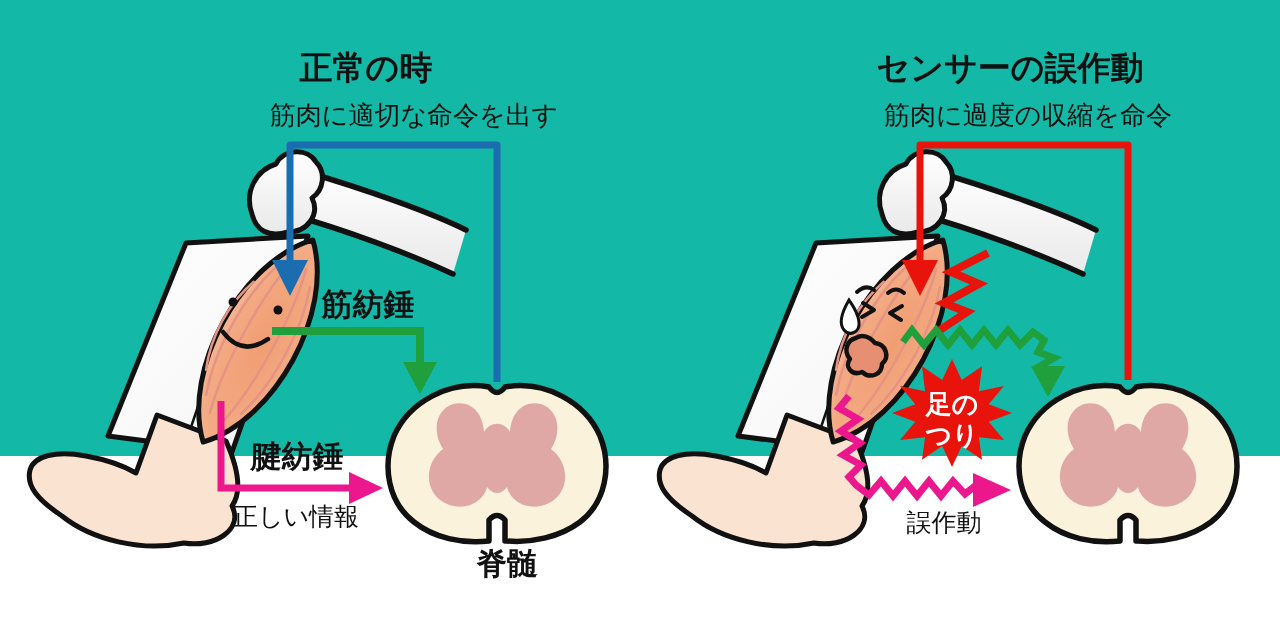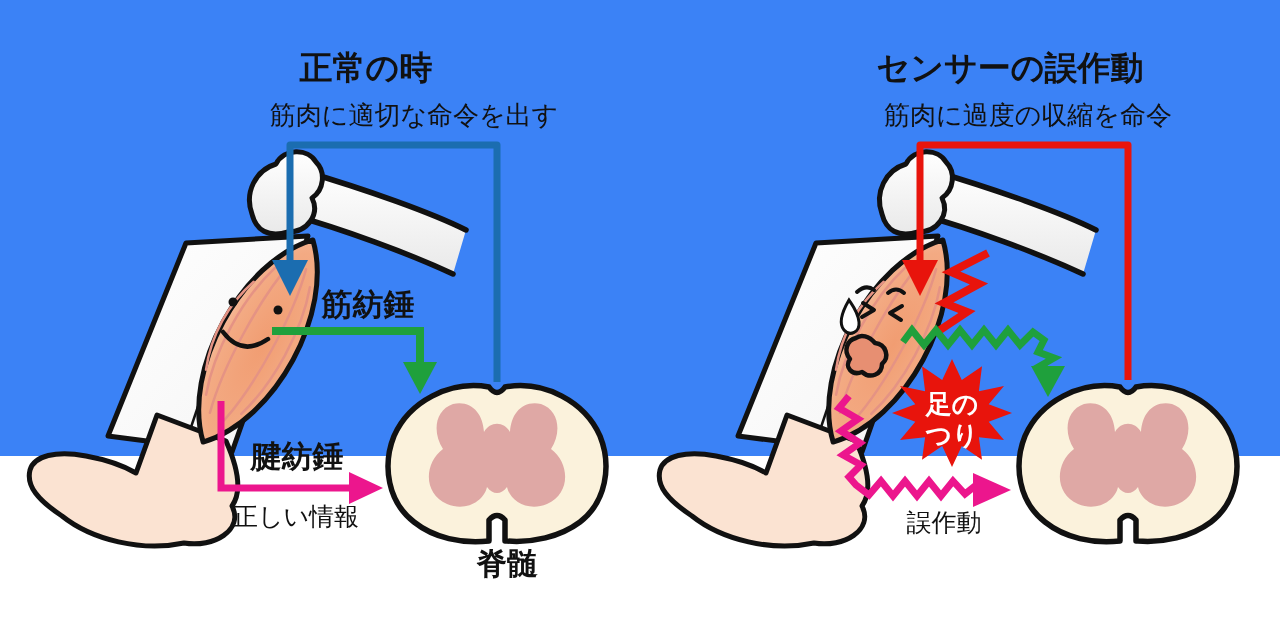--- a/index.html
+++ b/index.html
@@ -1,16 +1,16 @@
 <!DOCTYPE html>
 <html><head>
 <meta charset="utf-8">
 <style>
   html,body{margin:0;padding:0;background:#ffffff;width:1280px;height:630px;overflow:hidden;}
-  .stage{position:relative;width:1280px;height:456px;background:#3b82f6;}
+  .stage{position:relative;width:1280px;height:456px;background:#14b8a6;}
   svg{display:block;font-family:"Liberation Sans","DejaVu Sans",sans-serif;}
   .t-title{font-family:"Liberation Sans","DejaVu Sans",sans-serif;font-weight:bold;font-size:33px;fill:#111;}
   .t-sub{font-family:"Liberation Sans","DejaVu Sans",sans-serif;font-size:26px;fill:#111;}
   .t-big{font-family:"Liberation Sans","DejaVu Sans",sans-serif;font-weight:bold;font-size:31px;fill:#111;}
   .t-small{font-family:"Liberation Sans","DejaVu Sans",sans-serif;font-size:25px;fill:#111;}
   .t-cramp{font-family:"Liberation Sans","DejaVu Sans",sans-serif;font-weight:bold;font-size:26px;fill:#ffffff;}
   text{text-anchor:middle;}
 </style>
 </head>
 <body>

